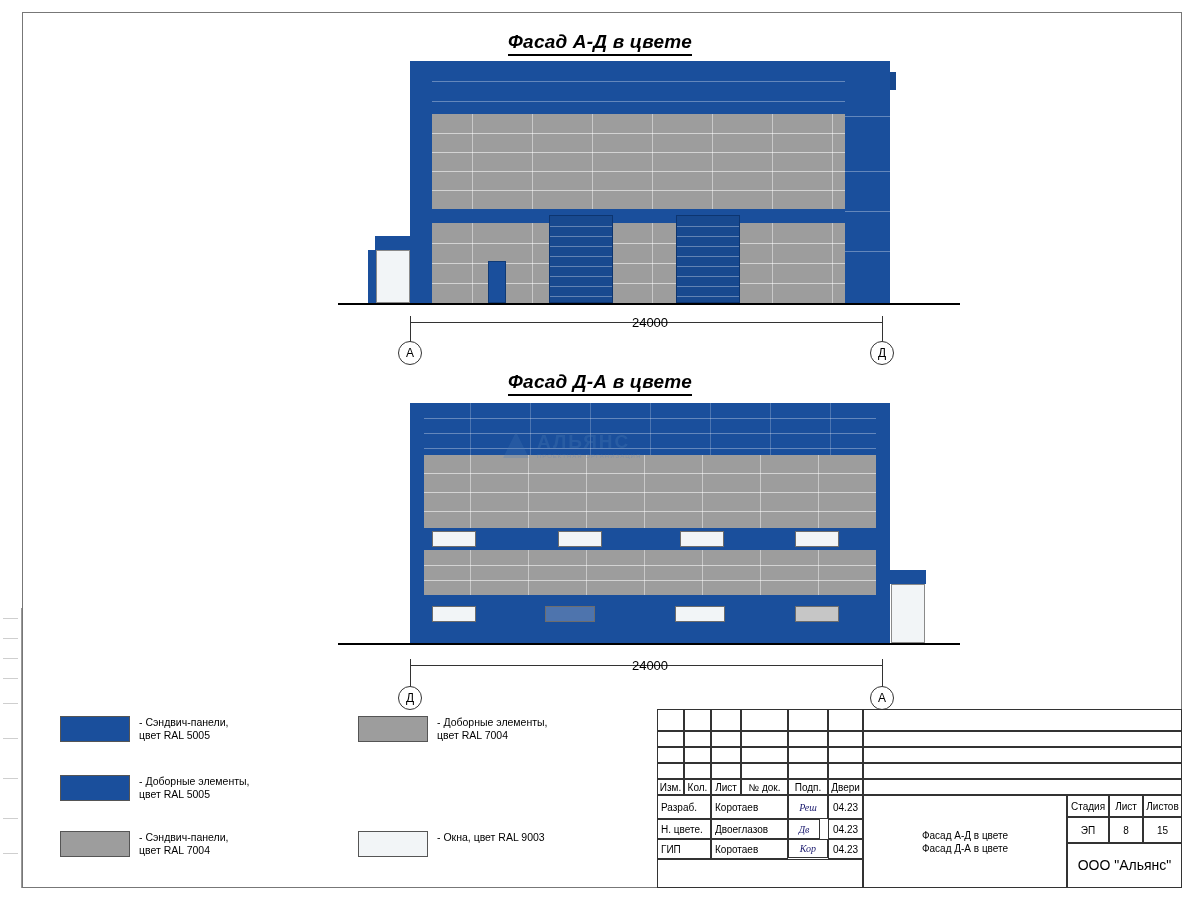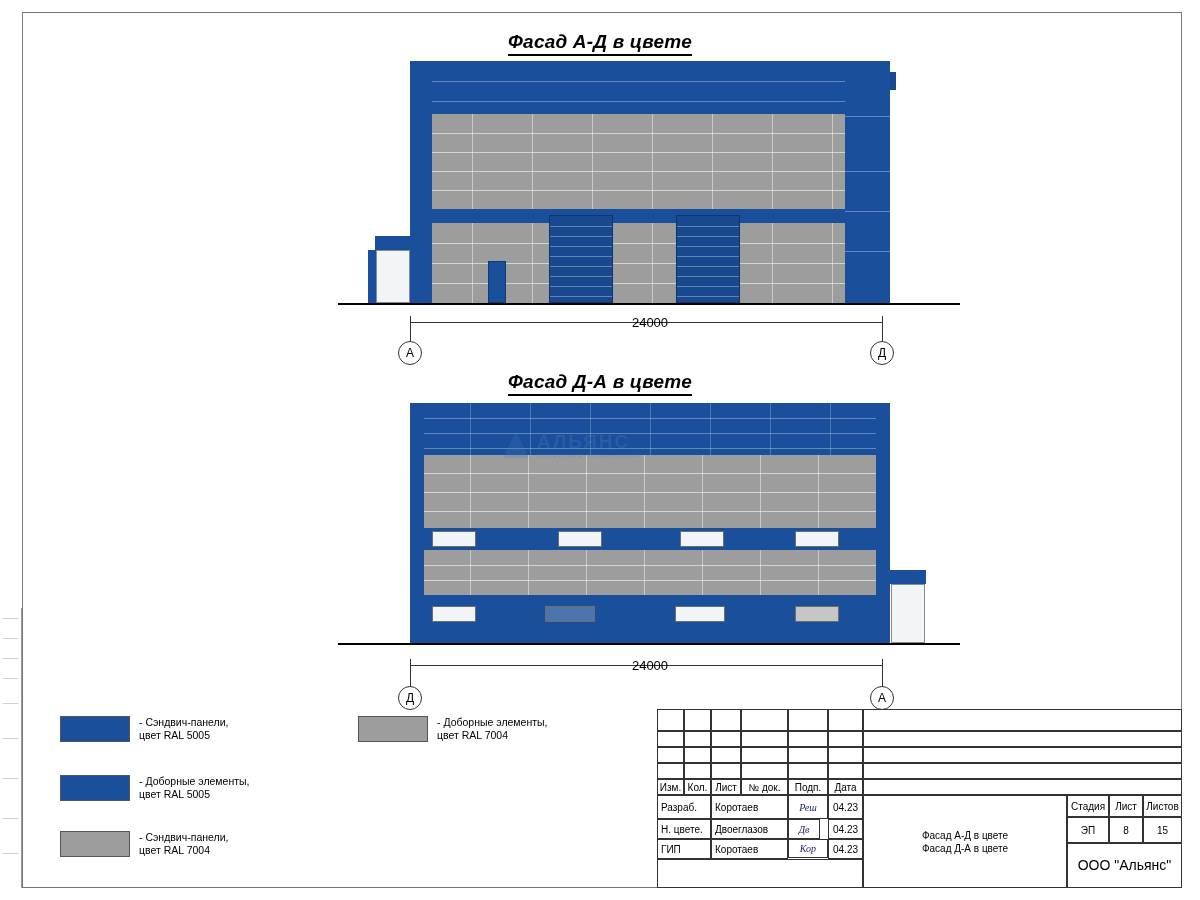--- a/index.html
+++ b/index.html
@@ -332,20 +332,24 @@
 цвет RAL 7004</div>
   </div>
 
   <div class="lg-row" style="left:358px; top:716px;">
     <div class="sw" style="background:#9d9d9d;"></div>
     <div class="lg-txt">- Доборные элементы,
 цвет RAL 7004</div>
   </div>
 
 
+  <div class="lg-row" style="left:358px; top:831px;">
+    <div class="sw" style="background:#f2f5f7;"></div>
+    <div class="lg-txt">- Окна, цвет RAL 9003</div>
+  </div>
 </div>
 
 <div class="stamp">
 
   <div class="cell" style="left:0;   top:0;  width:27px; height:22px;"></div>
   <div class="cell" style="left:27px;top:0;  width:27px; height:22px;"></div>
   <div class="cell" style="left:54px;top:0;  width:30px; height:22px;"></div>
   <div class="cell" style="left:84px;top:0;  width:47px; height:22px;"></div>
   <div class="cell" style="left:131px;top:0; width:40px; height:22px;"></div>
   <div class="cell" style="left:171px;top:0; width:35px; height:22px;"></div>
@@ -373,21 +377,21 @@
   <div class="cell" style="left:84px;top:54px;  width:47px; height:16px;"></div>
   <div class="cell" style="left:131px;top:54px; width:40px; height:16px;"></div>
   <div class="cell" style="left:171px;top:54px; width:35px; height:16px;"></div>
   <div class="cell" style="left:206px;top:54px; width:319px;height:16px;"></div>
 
   <div class="cell" style="left:0;   top:70px; width:27px; height:16px;">Изм.</div>
   <div class="cell" style="left:27px;top:70px; width:27px; height:16px;">Кол.</div>
   <div class="cell" style="left:54px;top:70px; width:30px; height:16px;">Лист</div>
   <div class="cell" style="left:84px;top:70px; width:47px; height:16px;">№ док.</div>
   <div class="cell" style="left:131px;top:70px; width:40px; height:16px;">Подп.</div>
-  <div class="cell" style="left:171px;top:70px; width:35px; height:16px;">Дата</div>
+  <div class="cell" style="left:171px;top:70px; width:35px; height:16px;">Двери</div>
   <div class="cell" style="left:206px;top:70px; width:319px;height:16px;"></div>
 
   <div class="cell lft" style="left:0;   top:86px; width:54px; height:24px;">Разраб.</div>
   <div class="cell lft" style="left:54px;top:86px; width:77px; height:24px;">Коротаев</div>
   <div class="cell sig" style="left:131px;top:86px; width:40px; height:24px;font-family:Liberation Serif, serif;">Реш</div>
   <div class="cell" style="left:171px;top:86px; width:35px; height:24px;">04.23</div>
 
   <div class="cell lft" style="left:0;   top:110px; width:54px; height:20px;">Н. цвете.</div>
   <div class="cell lft" style="left:54px;top:110px; width:77px; height:20px;">Двоеглазов</div>
   <div class="cell sig" style="left:131px;top:110px; width:32px; height:20px;">Дв</div>

